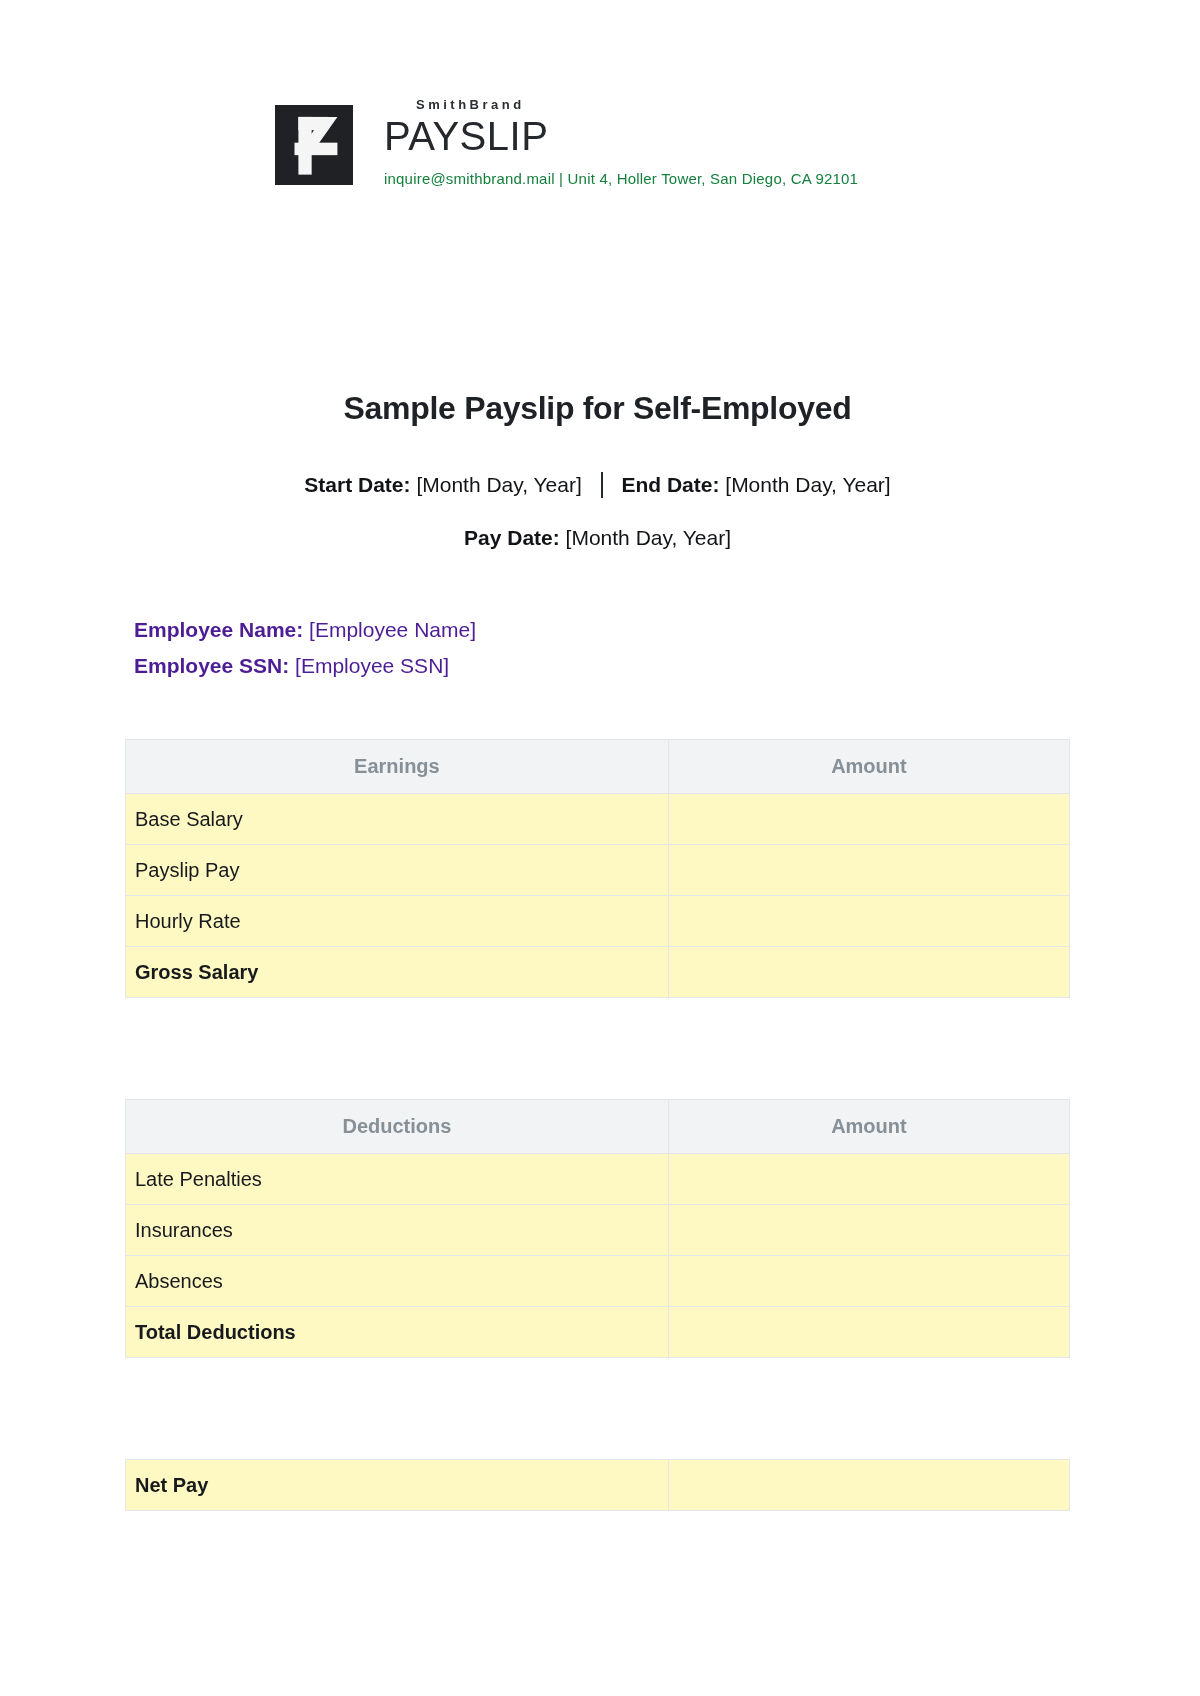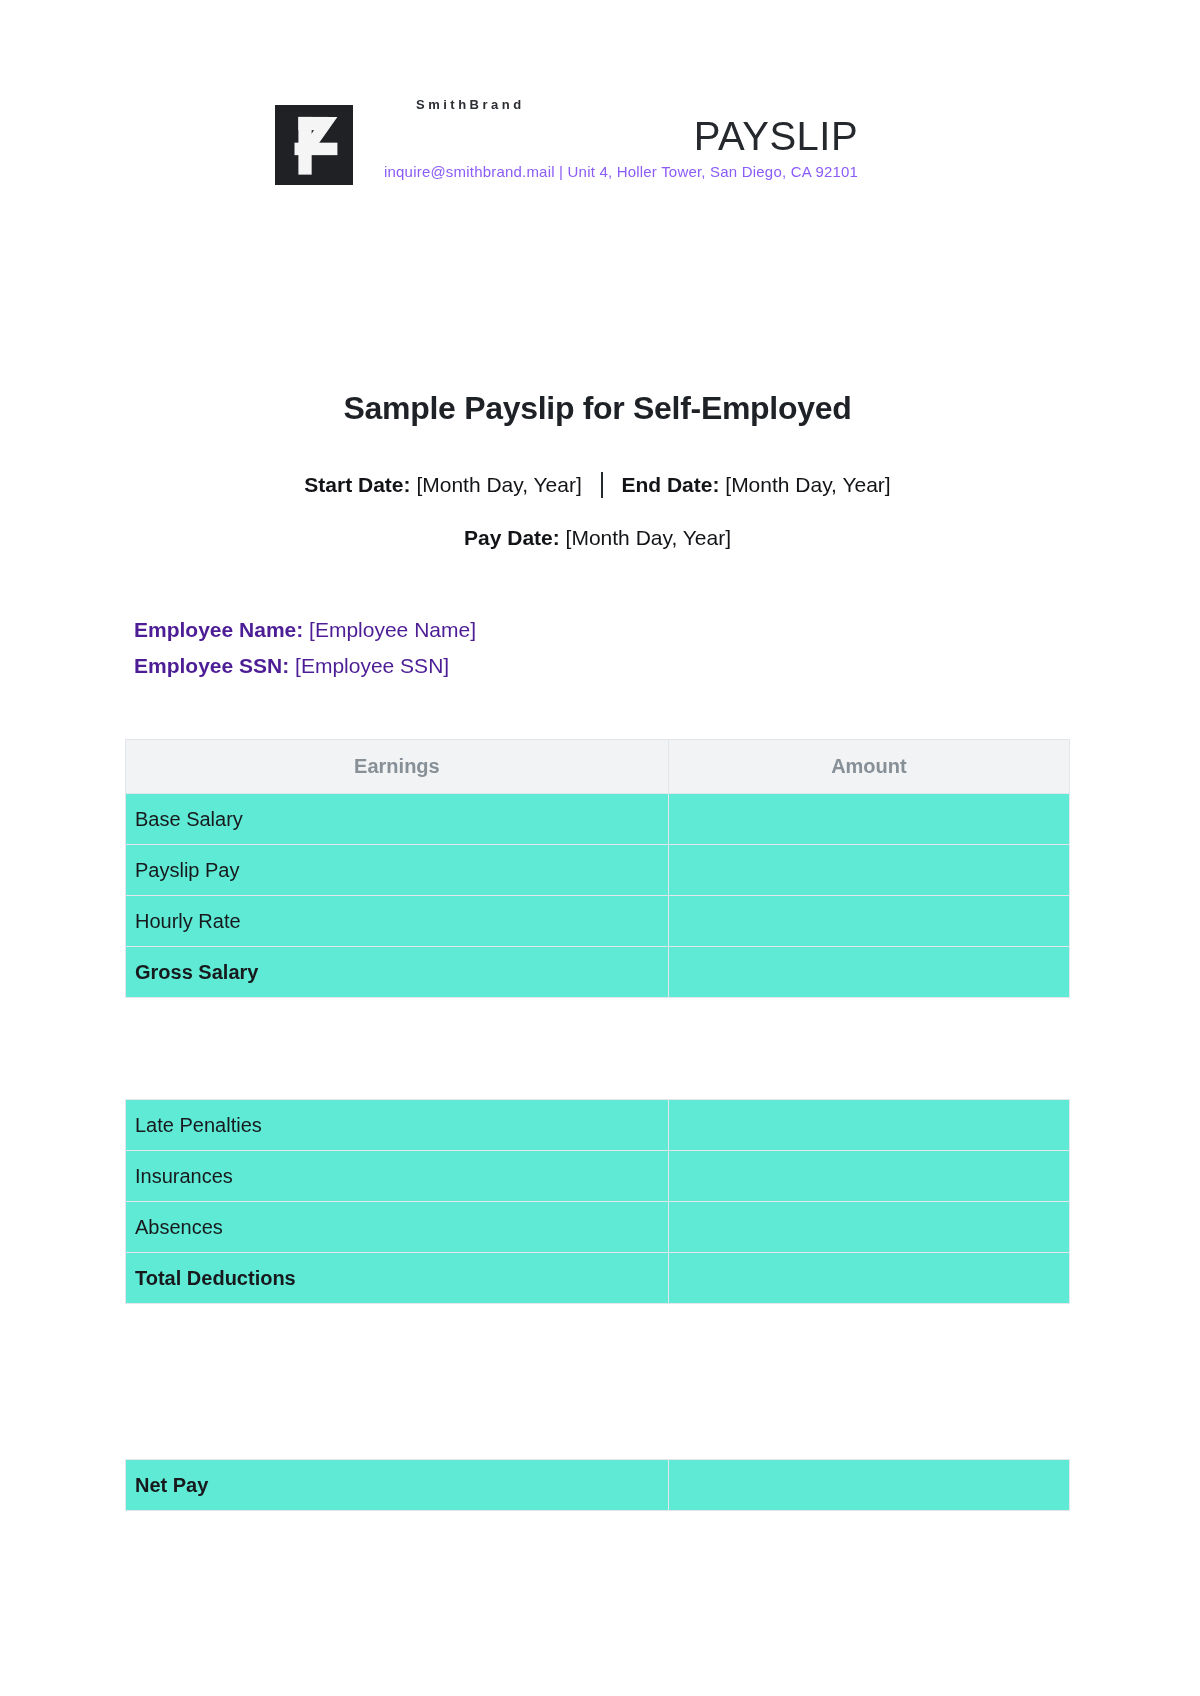--- a/index.html
+++ b/index.html
@@ -14,23 +14,23 @@
     width:78px; height:80px; background:#1f2124; margin-top:10px;
     display:flex; align-items:center; justify-content:center; flex:0 0 auto;
   }
   .logo-box svg { width:78px; height:80px; display:block; }
   .brand-text { display:flex; flex-direction:column; }
   .brand-name {
     font-size:13px; font-weight:700; letter-spacing:3.5px; color:#2b2e33; margin-top:2px;margin-left:32px;
   }
   .doc-type {
     font-size:40px; font-weight:400; letter-spacing:0.5px; color:#25282c;
-    margin-top:2px; line-height:44px;text-align:right;
+    margin-top:2px; line-height:44px;
   }
-  .brand-contact { font-size:15px; color:#8b5cf6; margin-top:5px; letter-spacing:0.2px; }
+  .brand-contact { font-size:15px; color:#15803d; margin-top:12px; letter-spacing:0.2px; }
 
   
   .doc-title {
     position:absolute; top:390px; left:125px; width:945px; text-align:center;
     font-size:32px; font-weight:700; color:#1e2126; letter-spacing:-0.3px;
   }
   .date-line {
     position:absolute; left:125px; width:945px; text-align:center;
     font-size:21px; color:#121417;
   }
@@ -57,21 +57,21 @@
   table.grid.deductions { top:1099px; }
   table.grid.netpay     { top:1459px; }
   table.grid col.c1 { width:57.5%; }
   table.grid col.c2 { width:42.5%; }
   table.grid th {
     height:51px; background:#f1f3f5; color:#878f97; font-weight:700;
     font-size:20px; text-align:center; border:1px solid #e2e5e9;
   }
   table.grid td {
     height:50px; font-size:20px; color:#17191d; border:1px solid #e4e7ea;
-    padding:0 0 0 9px; text-align:left; background:#5eead4;
+    padding:0 0 0 9px; text-align:left; background:#fef9c3;
   }
   table.grid tr.total td { font-weight:700; }
 </style>
 </head>
 <body>
 
 <div class="page">
 
   <div class="brand-header">
     <div class="logo-box">
@@ -144,20 +144,24 @@
     </tr>
   </tbody>
     </table>
 
   <table class="grid deductions">
     <colgroup>
         <col class="c1">
         <col class="c2">
       </colgroup>
     <tbody>
+        <tr>
+      <th>Deductions</th>
+      <th>Amount</th>
+    </tr>
     <tr>
       <td>Late Penalties</td>
       <td></td>
     </tr>
     <tr>
       <td>Insurances</td>
       <td></td>
     </tr>
     <tr>
       <td>Absences</td>

